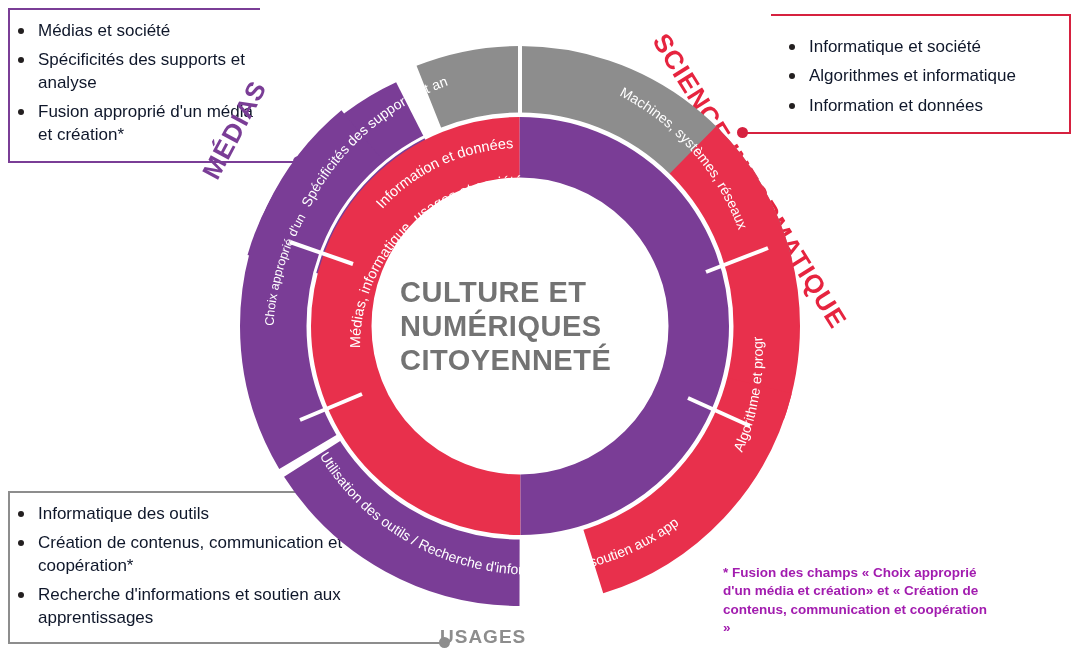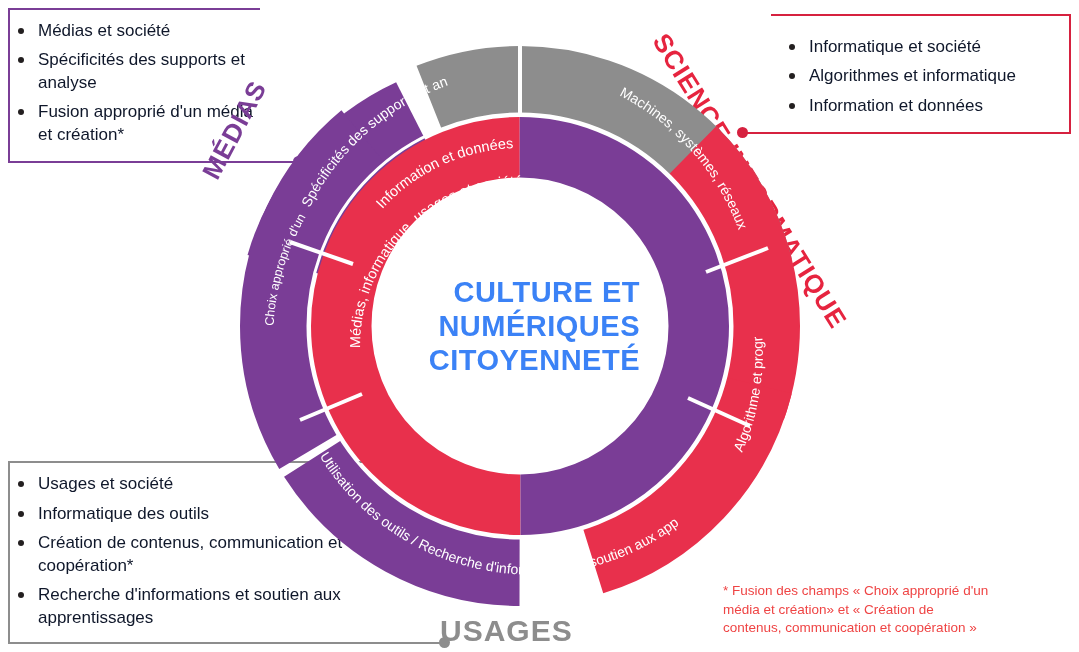--- a/index.html
+++ b/index.html
@@ -138,21 +138,22 @@
   }
 
   
   #footnote {
     position: absolute;
     right: 88px;
     bottom: 14px;
     width: 268px;
     font-size: 13.5px;
     line-height: 1.38;
-    color: #ef4444;
+    color: #a21caf;
+    font-weight: bold;
   }
 
   
   .arc-label {
     position: absolute;
     font-weight: bold;
     letter-spacing: 1px;
     white-space: nowrap;
   }
   #label-medias {
@@ -167,46 +168,46 @@
     left: 672px;
     top: 28px;
     font-size: 26px;
     color: #e6243f;
     transform: rotate(58deg);
     transform-origin: left top;
   }
   #label-usages {
     left: 440px;
     bottom: 4px;
-    font-size: 30px;
+    font-size: 19px;
     color: #8d8d8d;
   }
 
   
   #wheel {
     position: absolute;
     left: 228px;
     top: 34px;
     width: 584px;
     height: 584px;
   }
   #wheel svg {
     display: block;
   }
   .center-text {
     position: absolute;
     left: 50%;
     top: 50%;
     transform: translate(-50%, -50%);
     width: 240px;
-    text-align: right;
+    text-align: left;
     font-size: 29px;
     font-weight: bold;
     line-height: 1.18;
-    color: #3b82f6;
+    color: #737373;
     letter-spacing: 0.5px;
   }
 </style>
 </head>
 <body>
 
 <div class="stage">
 
   <div class="callout" id="callout-medias">
     <ul>
@@ -223,21 +224,20 @@
       <li>Informatique et société</li>
       <li>Algorithmes et informatique</li>
       <li>Information et données</li>
     </ul>
     <span class="leader"></span>
     <span class="leader-dot"></span>
   </div>
 
   <div class="callout" id="callout-usages">
     <ul>
-      <li>Usages et société</li>
       <li>Informatique des outils</li>
       <li>Création de contenus, communication et coopération*</li>
       <li>Recherche d'informations et soutien aux apprentissages</li>
     </ul>
     <span class="leader"></span>
     <span class="leader-dot"></span>
   </div>
 
   <div id="footnote">* Fusion des champs « Choix approprié d'un média et création» et « Création de contenus, communication et coopération »</div>
 

